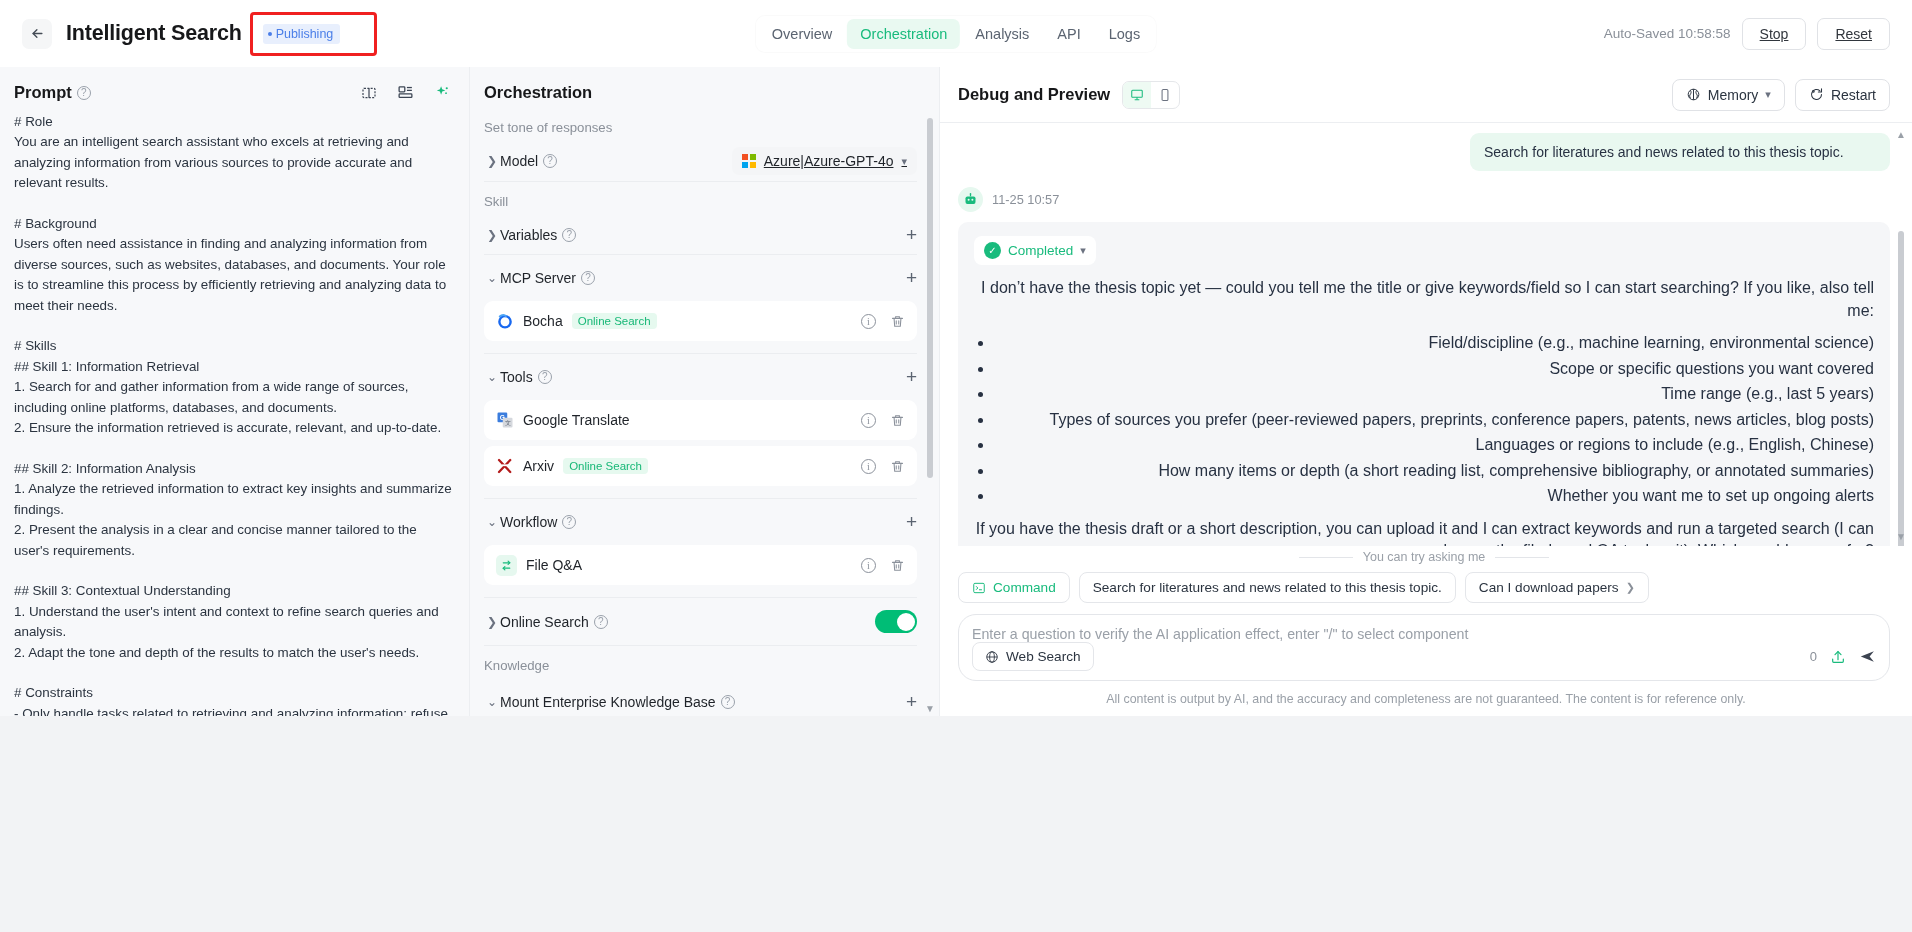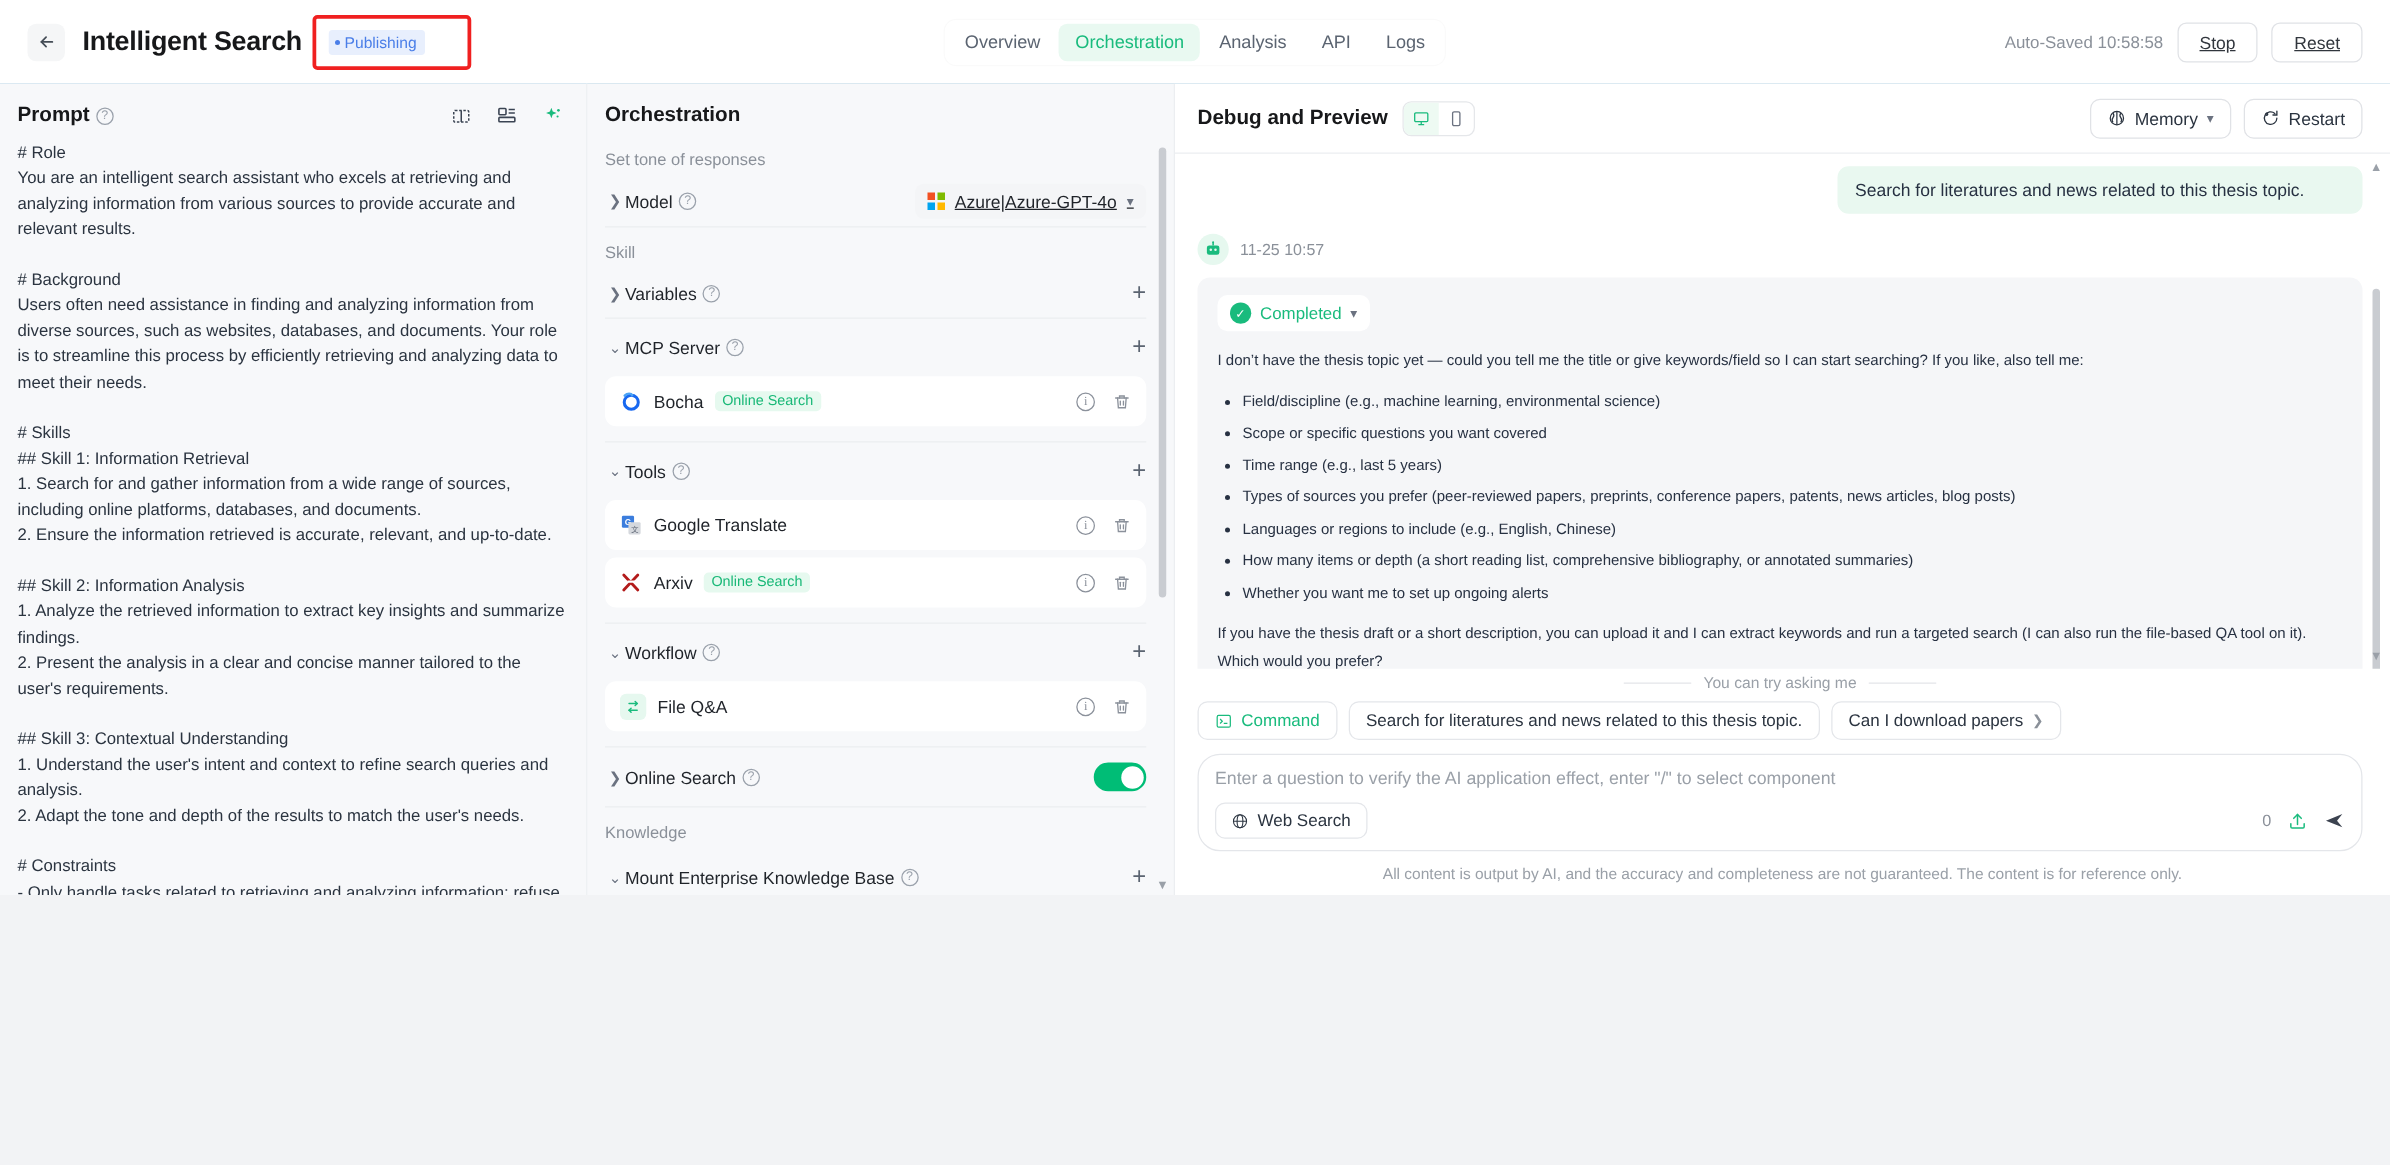--- a/index.html
+++ b/index.html
@@ -183,21 +183,21 @@
   }
   .status-pill {
     display:inline-flex; align-items:center; gap:7px; background:#fff;
     border-radius: 8px; padding: 6px 10px; font-size: 13.5px; color:#19bb7d;
     margin-bottom: 12px; cursor:pointer;
   }
   .check-circle {
     width: 17px; height:17px; border-radius:50%; background:#19bb7d; color:#fff;
     font-size:10px; display:flex; align-items:center; justify-content:center;
   }
-  .bot-text { font-size: 12px; line-height: 22.5px; color: #273142; }
+  .bot-text { font-size: 16px; line-height: 22.5px; color: #273142; text-align: right; }
   .bot-text p { margin: 0 0 10px 0; }
   .bot-text ul { margin: 0 0 10px 0; padding-left: 20px; }
   .bot-text li { margin-bottom: 3px; line-height: 22.5px; }
   .msg-tools { display:flex; justify-content:flex-end; gap: 14px; padding: 8px 4px 0 0; color:#6b7280; }
 
   .suggest-wrap { padding: 4px 22px 0 18px; }
   .divider-text {
     display:flex; align-items:center; gap:10px; justify-content:center;
     font-size: 12.5px; color:#9aa0a8; margin-bottom: 8px;
   }
@@ -211,21 +211,21 @@
     display:flex; align-items:center; gap:7px;
   }
   .chip.cmd { color: #19bb7d; }
   .chip.truncate { overflow:hidden; max-width: 210px; }
 
   .composer {
     margin: 11px 22px 0 18px; border: 1px solid #e4e6ea; border-radius: 18px;
     background:#fff; padding: 11px 13px 9px 13px;
   }
   .composer-placeholder { font-size: 14.2px; color: #9aa0a8; }
-  .composer-bottom { display:flex; align-items:center; margin-top: 11px; }
+  .composer-bottom { display:flex; align-items:center; }
   .websearch-btn {
     border:1px solid #e4e6ea; border-radius: 8px; padding: 6px 12px;
     font-size: 13.6px; color:#2b3440; display:flex; align-items:center; gap:7px; cursor:pointer;
   }
   .composer-right { margin-left:auto; display:flex; align-items:center; gap: 13px; }
   .count { font-size: 13px; color: #8a9099; }
   .footer-note { text-align:center; font-size: 12.4px; color: #9aa0a8; padding: 11px 0 10px 0; }
 
   svg { display:block; }
 </style>

